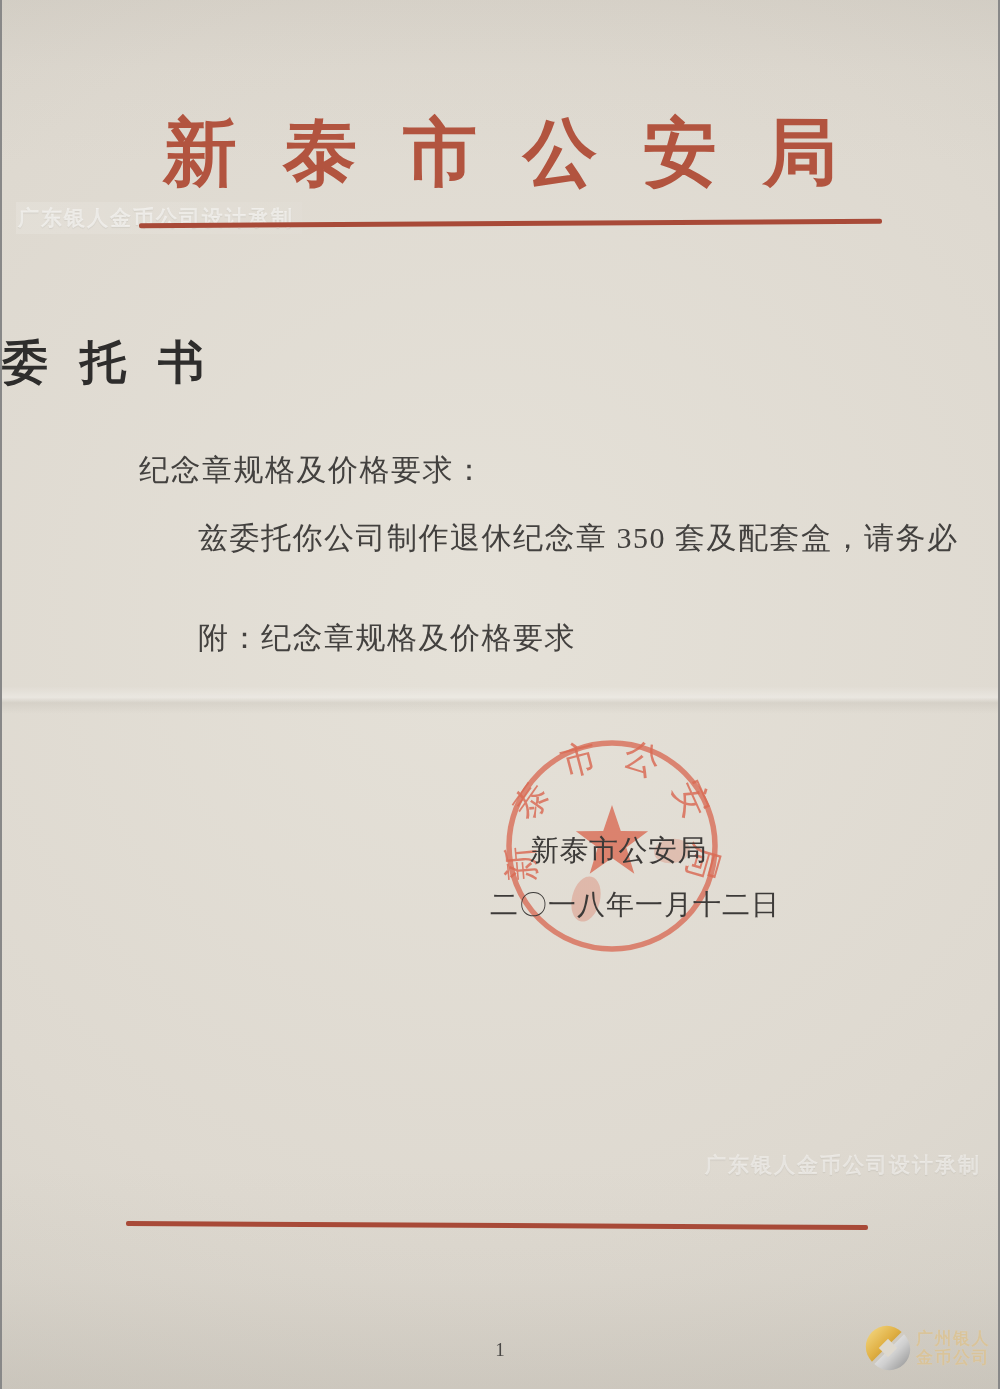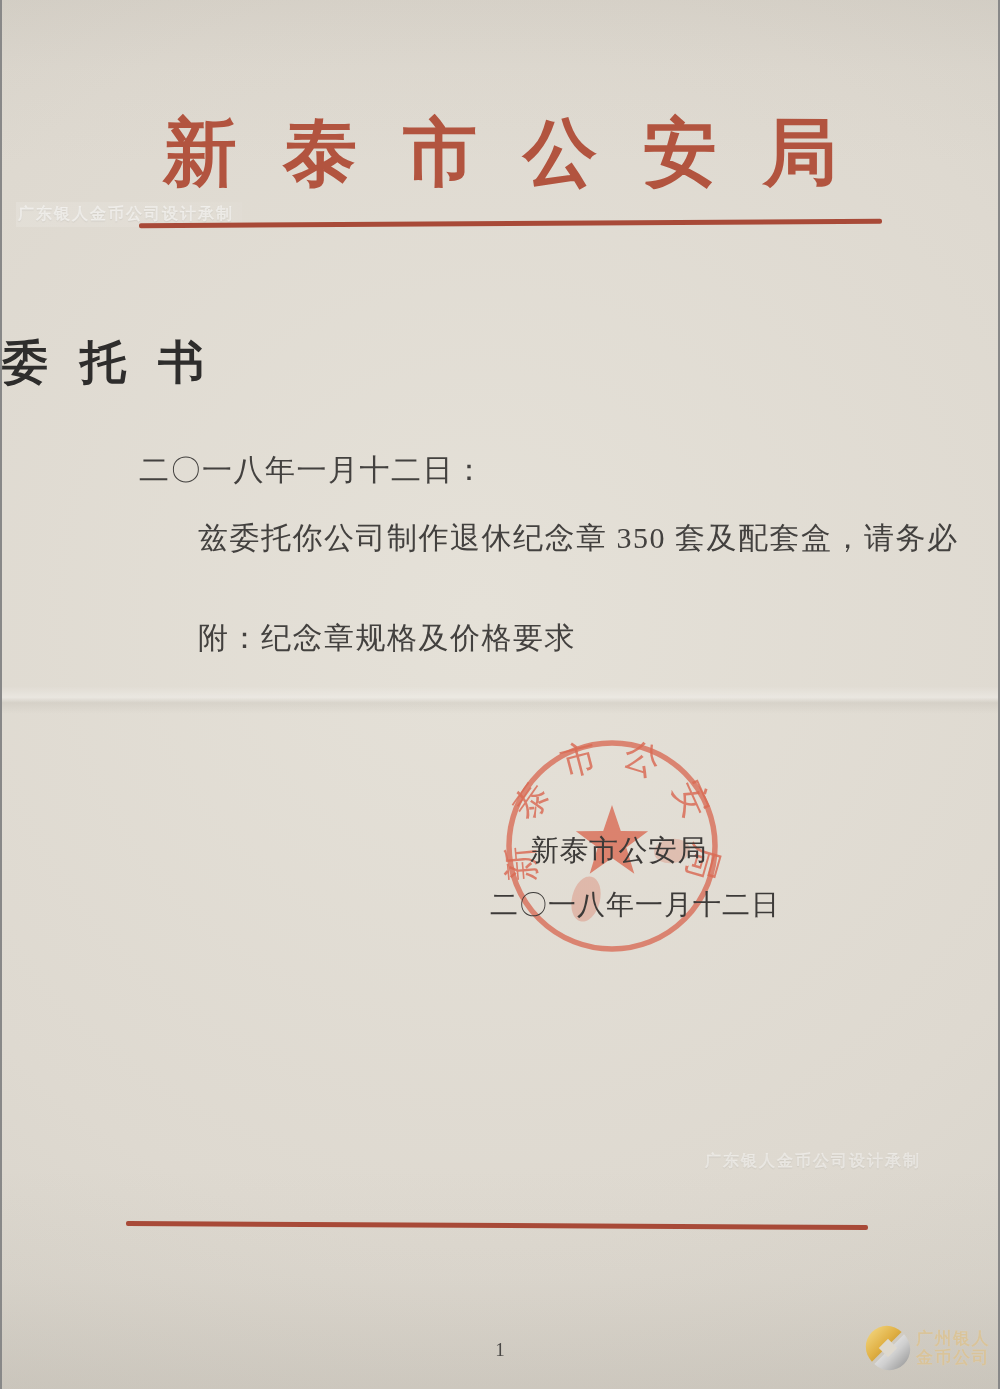--- a/index.html
+++ b/index.html
@@ -25,21 +25,21 @@
   }
   .red-rule{
     height:5px;
     border-radius:2px;
   }
   .rule-top{left:137px;width:743px;top:221px;transform:rotate(-0.35deg);}
   .rule-bottom{left:124px;width:742px;top:1223px;transform:rotate(0.3deg);}
   .watermark{
     font-family:Liberation Serif, serif;
     font-weight:bold;
-    font-size:16px;
+    font-size:21px;
     letter-spacing:2px;
     color:rgba(255,255,255,0.55);
     text-shadow:0 1px 1px rgba(90,85,75,0.10);
     white-space:nowrap;
   }
   .wm-top{left:14px;top:202px;background:linear-gradient(90deg,rgba(255,255,255,0.14),rgba(255,255,255,0.04));padding:2px 8px 2px 2px;}
   .wm-bottom{left:703px;top:1151px;color:rgba(255,255,255,0.48);}
   .doc-title{
     left:0;right:0;top:332px;
     text-align:left;
@@ -91,21 +91,21 @@
 <div class="page">
 
   <div class="abs header-title" style="color:#b2543f;">新泰市公安局</div>
 
   <div class="abs watermark wm-top">广东银人金币公司设计承制</div>
 
   <div class="abs red-rule rule-top" style="background:#a84a38;"></div>
 
   <div class="abs doc-title">委托书</div>
 
-  <div class="abs body-line salutation">二〇一八年一月十二日：</div>
+  <div class="abs body-line salutation">纪念章规格及价格要求：</div>
   <div class="abs body-line para-1">兹委托你公司制作退休纪念章 350 套及配套盒，请务必</div>
   <div class="abs body-line attachment">附：纪念章规格及价格要求</div>
 
   <svg class="abs seal-svg" viewBox="0 0 228 228">
     <defs>
       <filter id="soften" x="-10%" y="-10%" width="120%" height="120%">
         <feGaussianBlur stdDeviation="0.7"></feGaussianBlur>
       </filter>
       <path id="sealArc" d="M 39.5 146.8 A 80 80 0 1 1 184.5 146.8" fill="none"></path>
     </defs>

